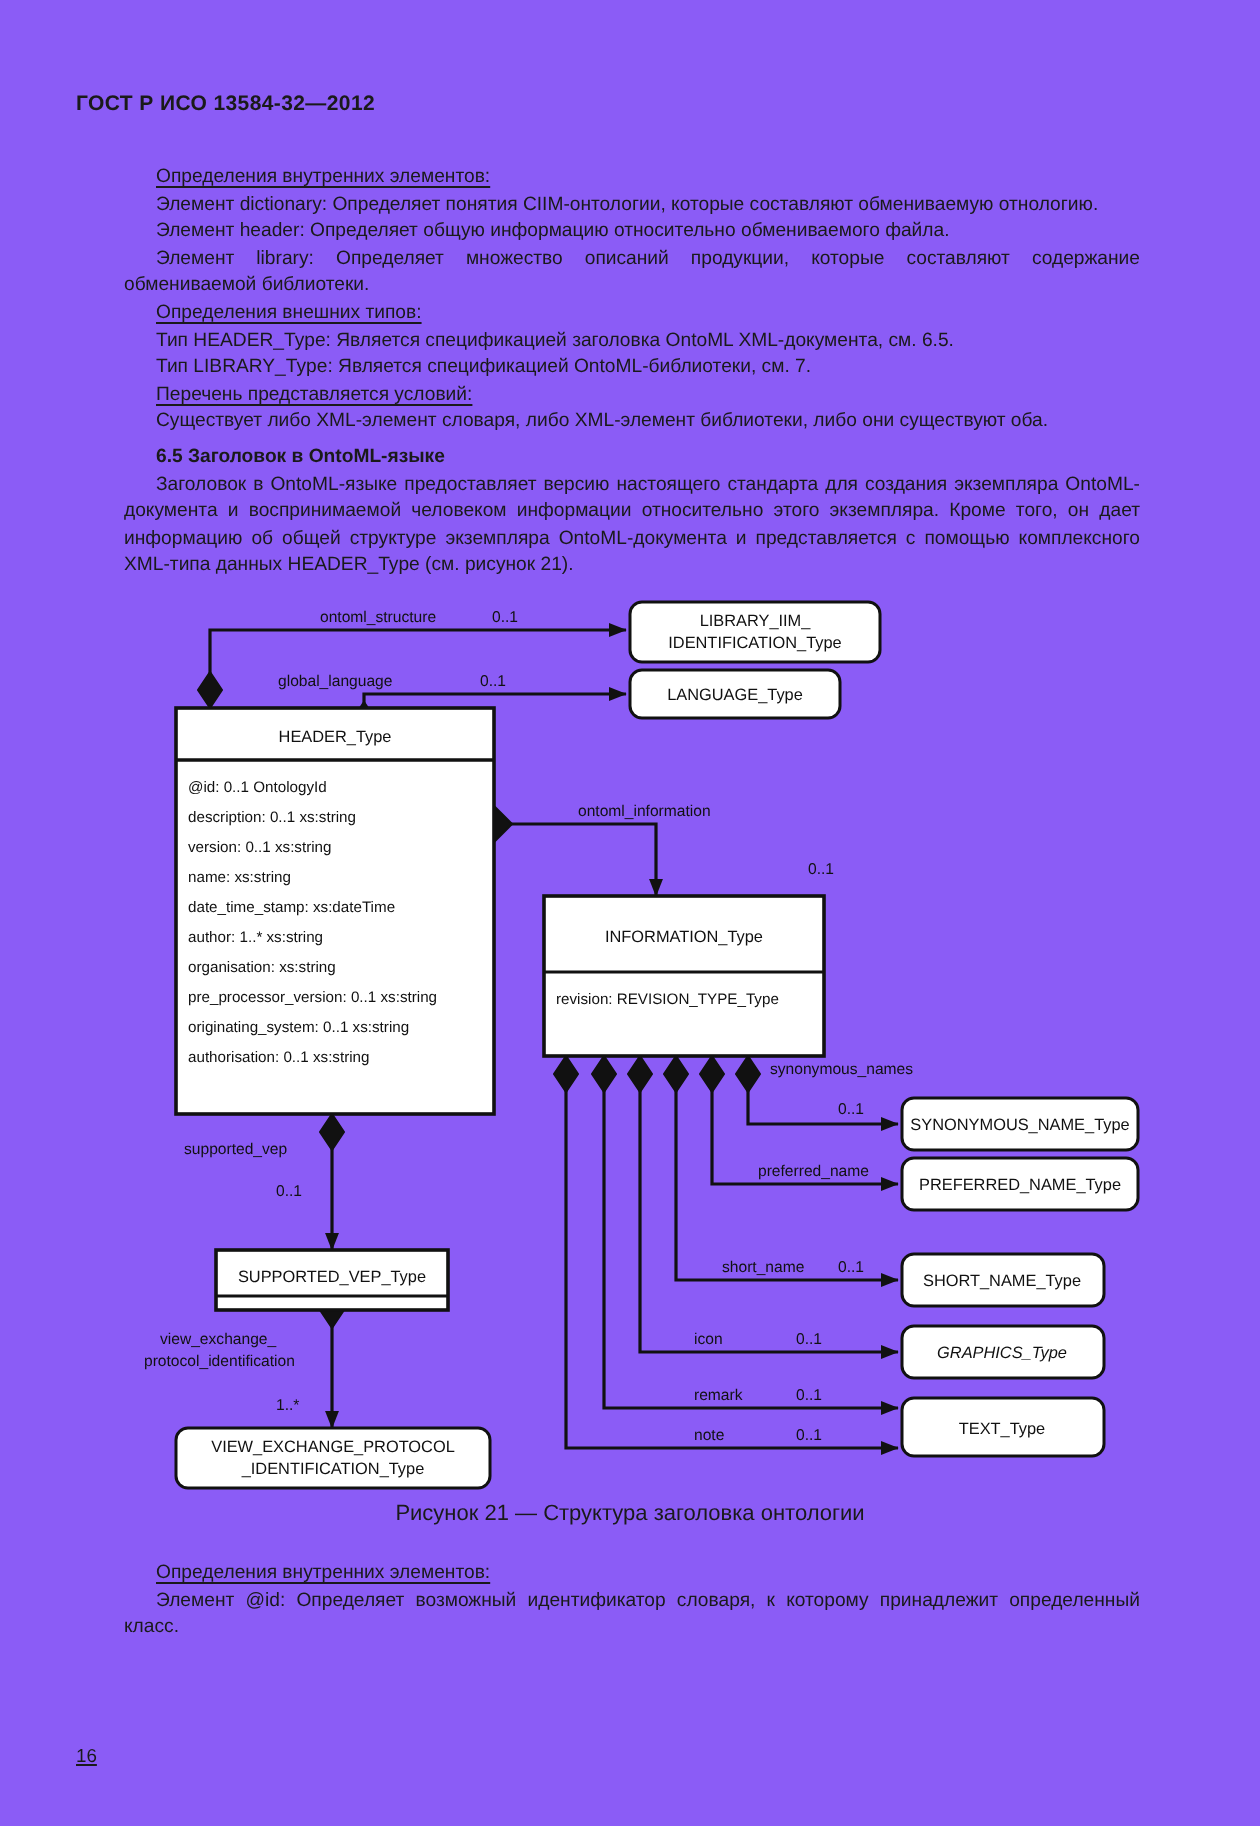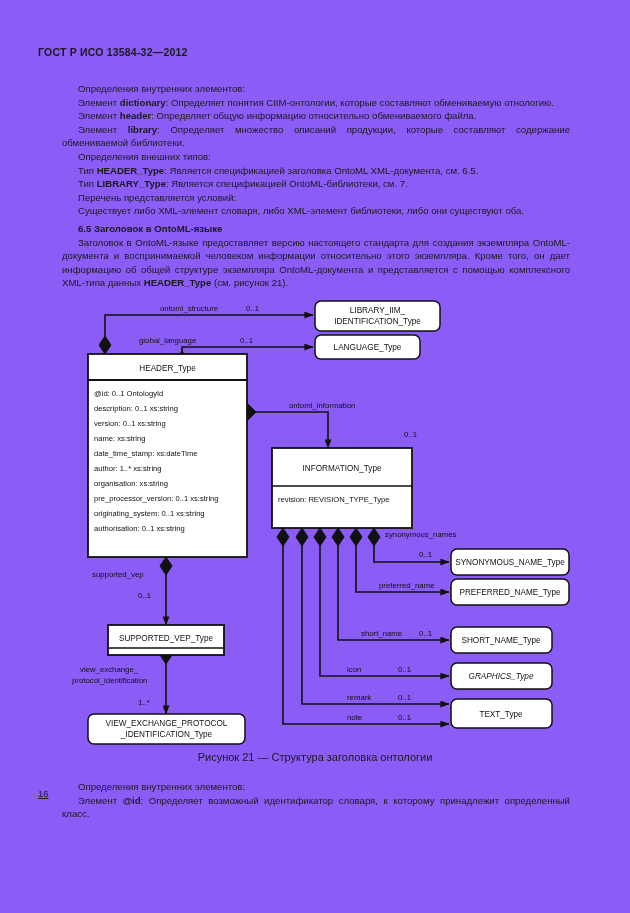--- a/index.html
+++ b/index.html
@@ -34,22 +34,22 @@
   .textblock {
     position: absolute;
     left: 62px;
     width: 508px;
     font-size: 9.6px;
     line-height: 13.6px;
     text-align: justify;
   }
   .textblock p { margin: 0; }
   .ind { text-indent: 16px; }
-  .u { text-underline-offset: 1.5px; }
-  .b { font-weight: bold; }
+  .u { text-decoration: underline; text-underline-offset: 1.5px; }
+  .b { font-weight: normal; }
   .sect-title {
     font-weight: bold;
     text-indent: 16px;
   }
 
   
   .figure {
     position: absolute;
     left: 0px;
     top: 300px;
@@ -64,21 +64,21 @@
     top: 751px;
     width: 630px;
     text-align: center;
     font-size: 11px;
   }
 
   
   .page-num {
     position: absolute;
     left: 38px;
-    top: 788px;
+    top: 872px;
     font-size: 9.4px;
     text-decoration: underline;
   }
 
   
   text {
     font-family: "Liberation Sans", sans-serif;
     fill: #111111;
   }
   .t-box   { font-size: 8.2px; }

